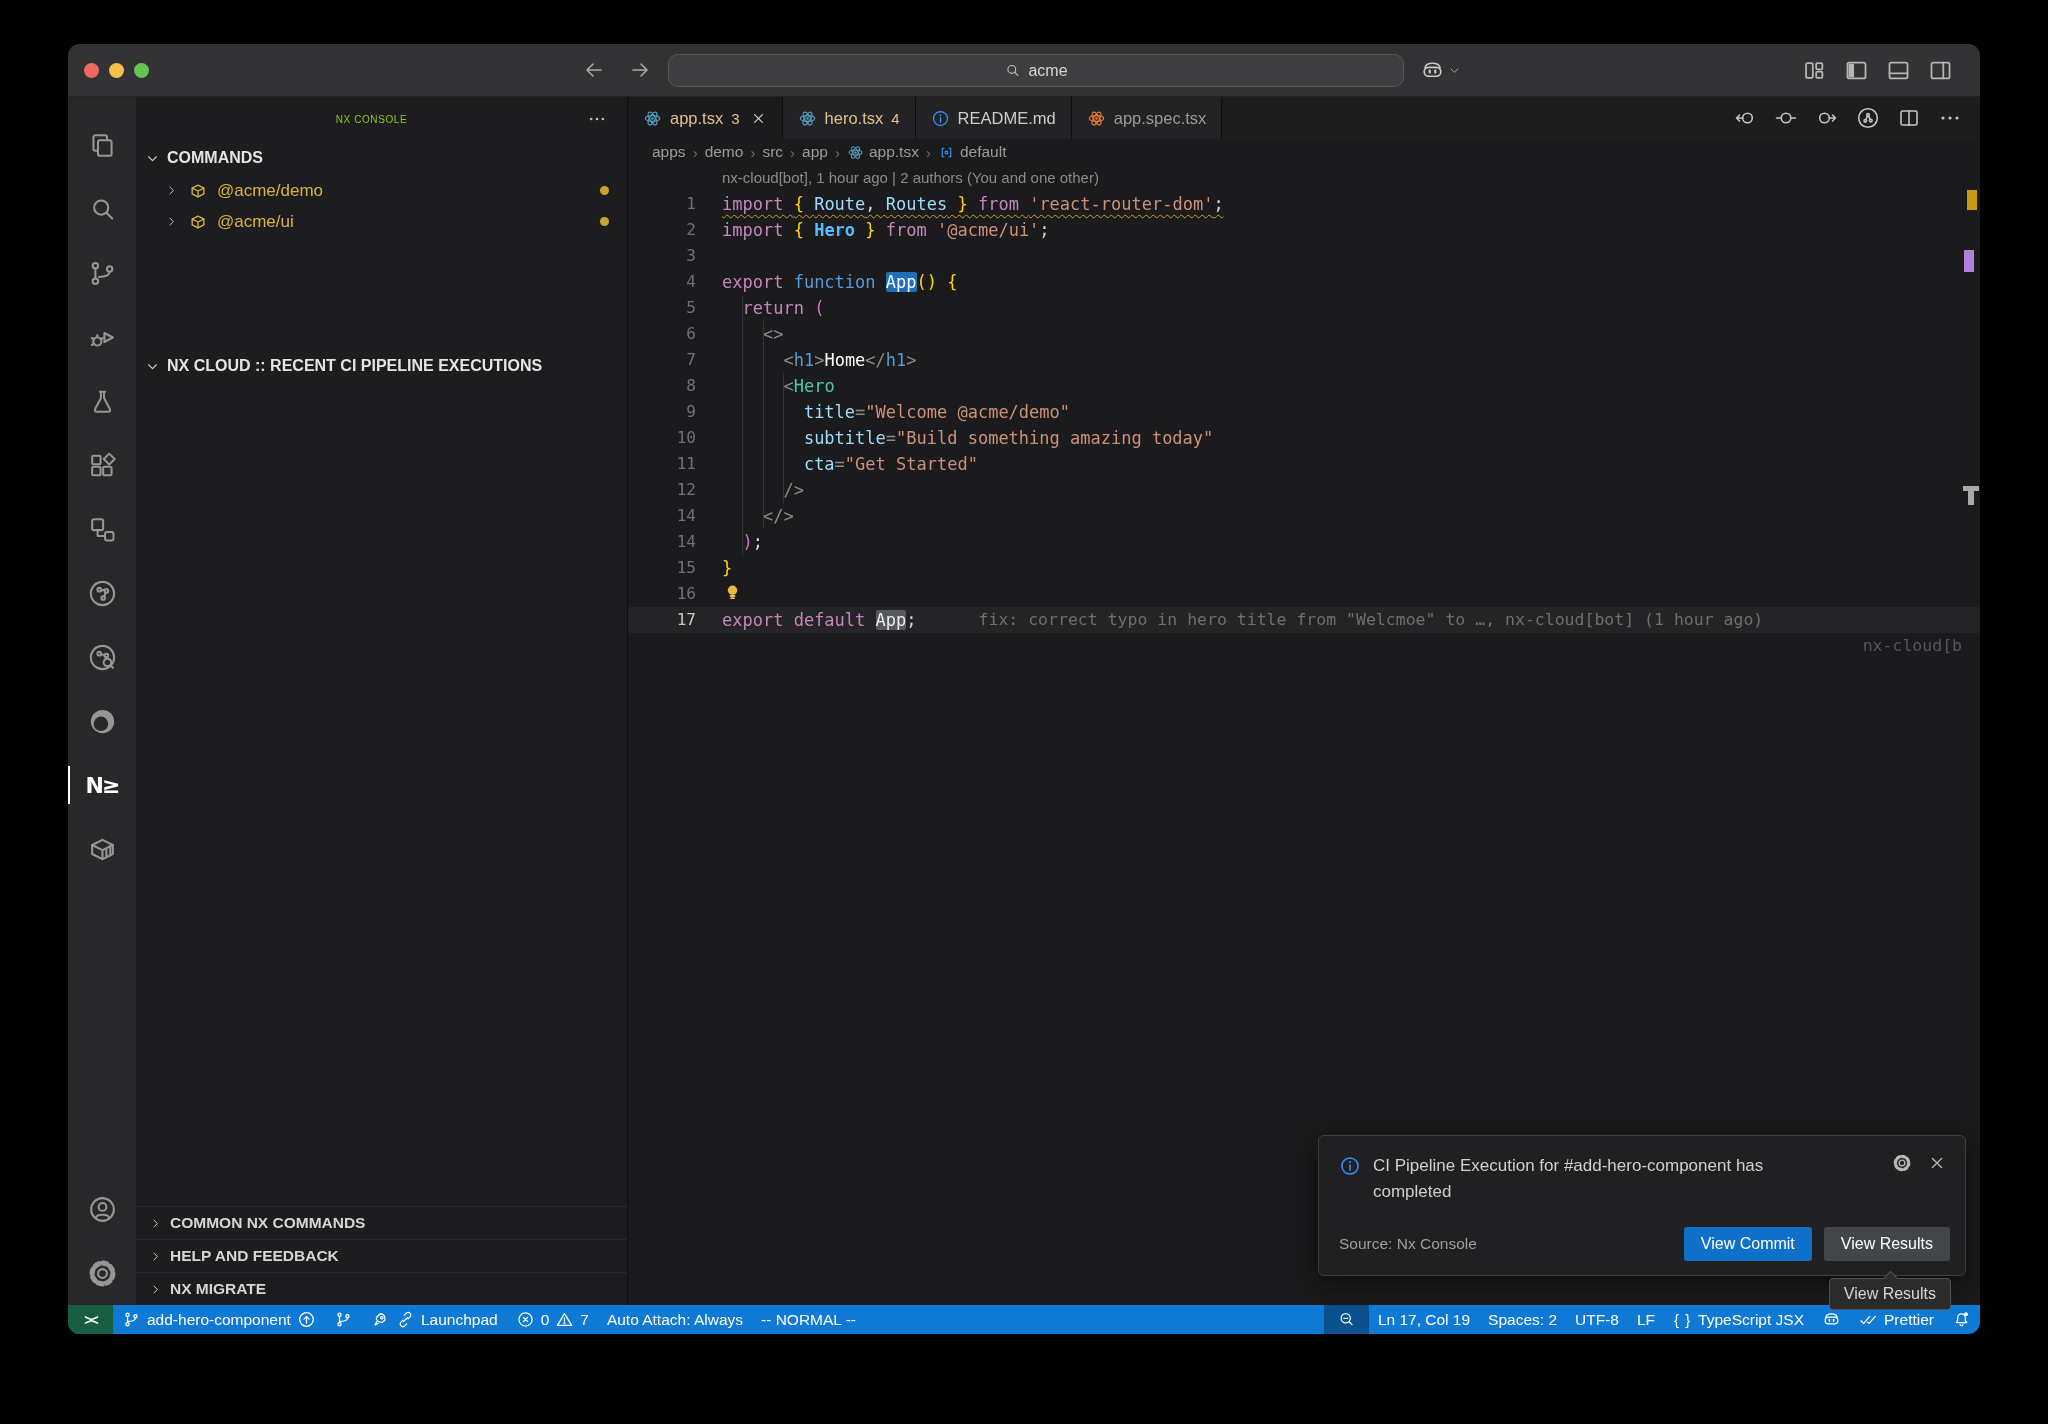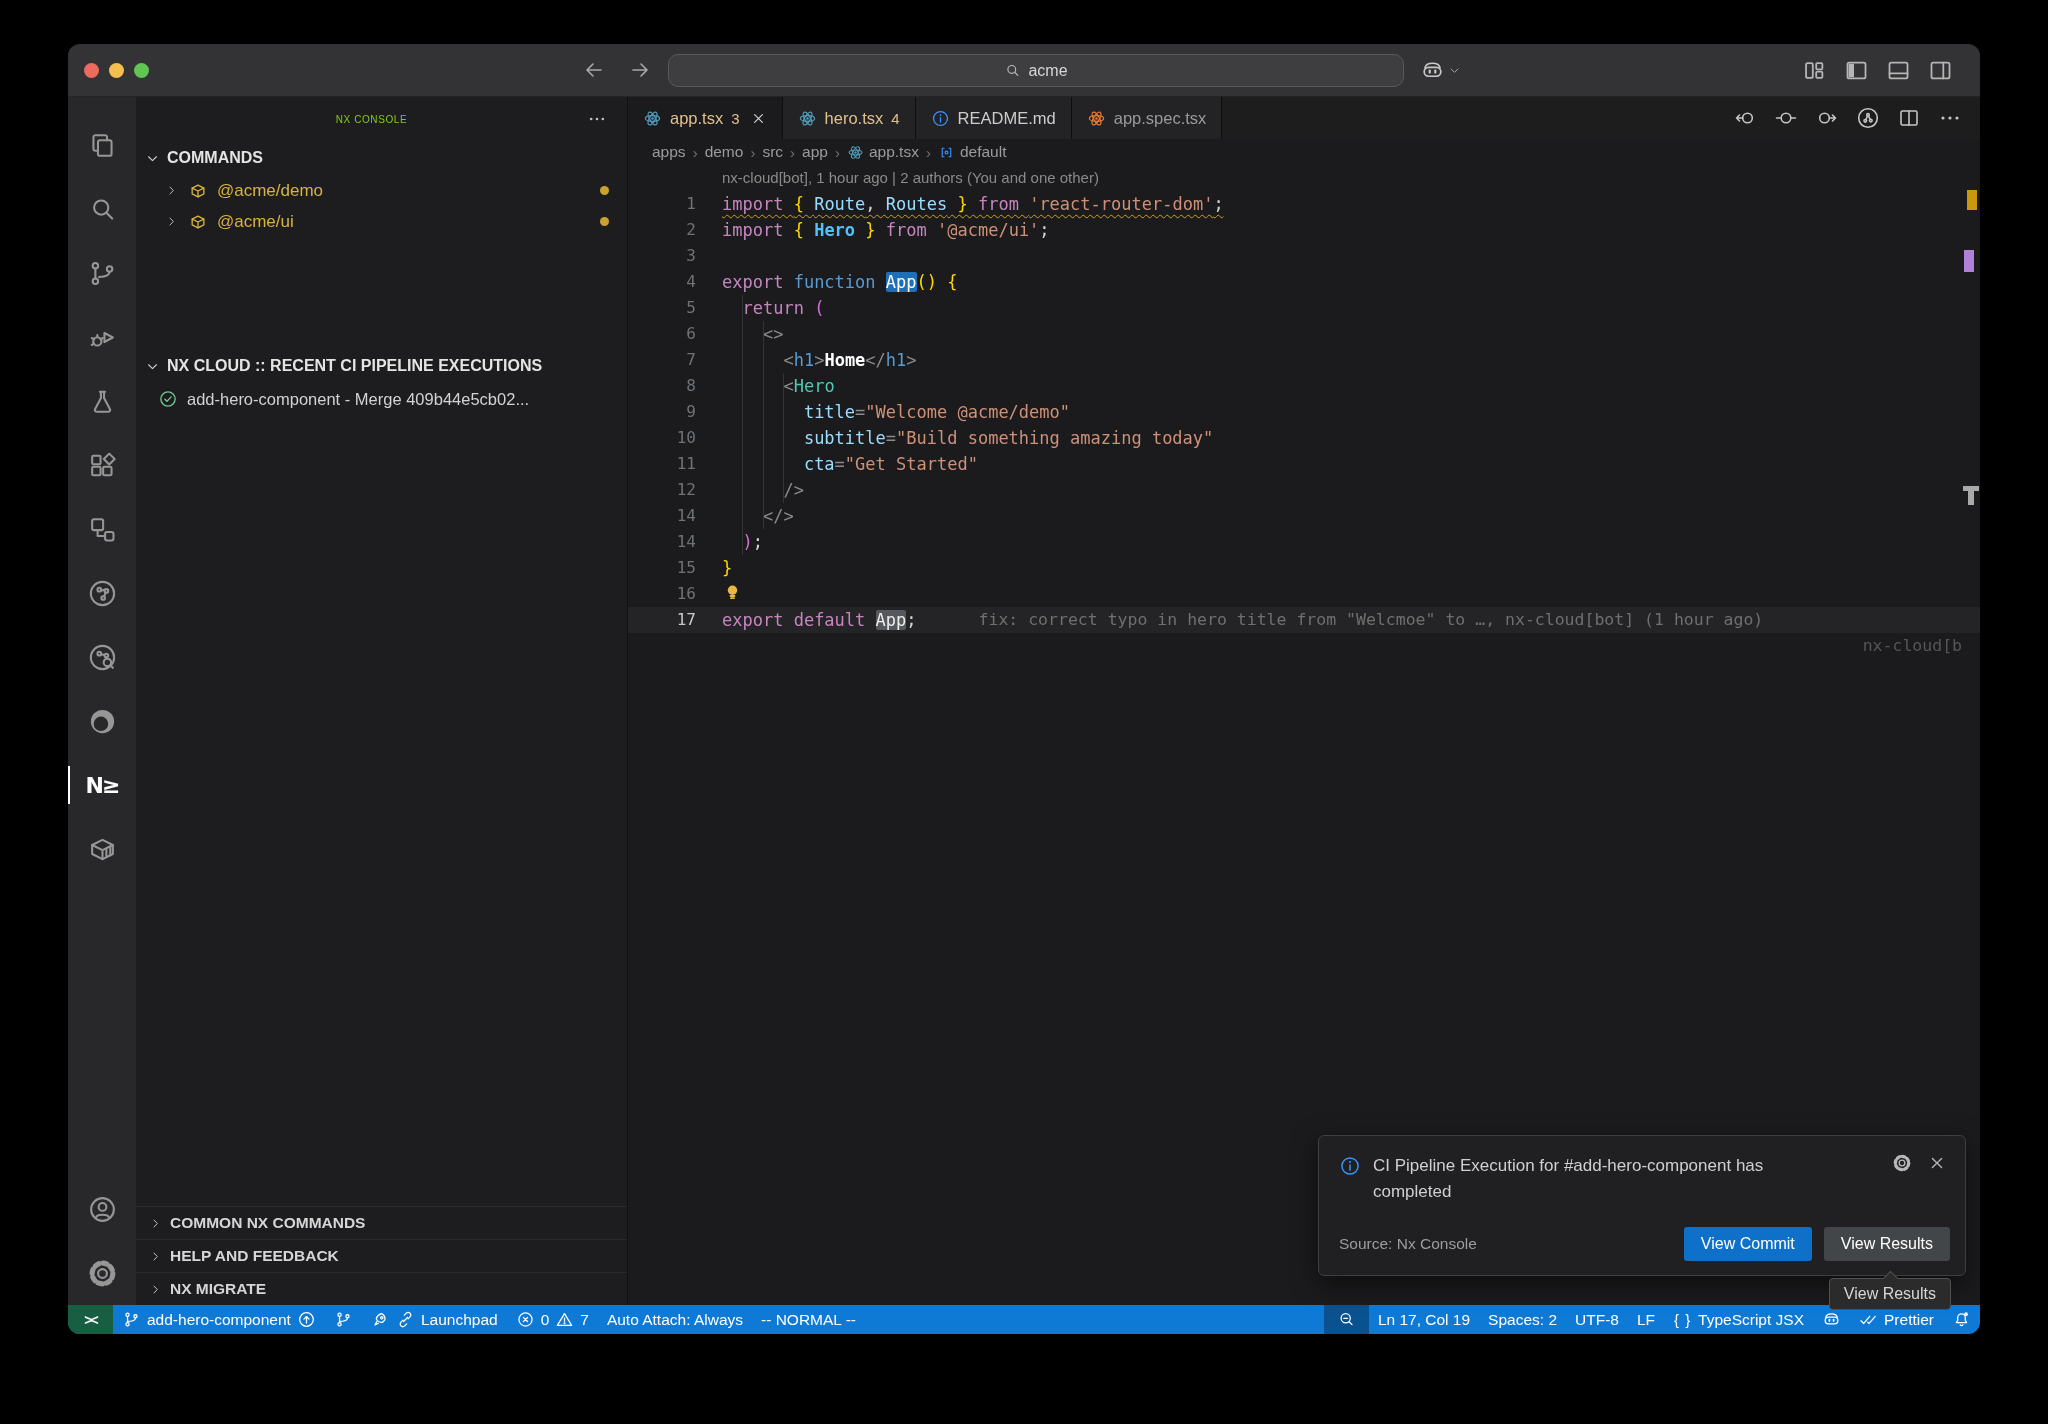--- a/index.html
+++ b/index.html
@@ -81,21 +81,21 @@
   .code-wrap{ position:relative; flex:1; font-family:"DejaVu Sans Mono", monospace; font-size:17px; line-height:26px; overflow:hidden; }
   .blame-header{ height:26px; padding-left:94px; color:#8a8a8a; font-family:"Liberation Sans", sans-serif; font-size:15px; display:flex; align-items:center; }
   .code-line{ height:26px; display:flex; white-space:pre; }
   .code-line .gutter{ width:94px; flex:0 0 auto; text-align:right; padding-right:26px; color:#6e7277; font-size:16px; }
   .code-line.current{ background:rgba(120,120,120,.10); }
   .code-line.current .gutter{ color:#c8c8c8; }
   .code-text{ white-space:pre; }
   .wavy{ text-decoration:underline; text-decoration-style:wavy; text-decoration-color:#c9a227; text-decoration-thickness:1.4px; text-underline-offset:4px; }
   .tok-kw{color:#c586c0}.tok-bk{color:#569cd6}.tok-var{color:#9cdcfe}.tok-imp{color:#4fc1ff;font-weight:600}
   .tok-str{color:#ce9178}.tok-b1{color:#ffd700}.tok-b2{color:#d670d6}.tok-tag{color:#569cd6}
-  .tok-comp{color:#4ec9b0}.tok-gr{color:#8a8a8a}.tok-pl{color:#d4d4d4}.tok-bw{color:#ffffff;font-weight:700}
+  .tok-comp{color:#4ec9b0}.tok-gr{color:#8a8a8a}.tok-pl{color:#d4d4d4}.tok-bw{color:#ffffff;font-weight:400}
   .tok-hl1{color:#fff;background:#1f6fb8;border-radius:2px}
   .tok-hl2{color:#ededed;background:#55585c;border-radius:2px}
   .inline-blame{ color:#6f6f6f; margin-left:62px; font-size:16.5px; }
   .clipped-blame{ position:absolute; right:18px; top:468px; color:#55555a; font-size:16.5px; font-family:"DejaVu Sans Mono", monospace; }
   .bulb{ width:21px; height:22px; display:inline-flex; margin-left:0; }
   .indent-guide{ position:absolute; width:1px; background:#333436; }
   .ruler-mark{ position:absolute; }
   .rm-yellow{ right:3px; top:25px; width:10px; height:20px; background:#c9980f; }
   .rm-purple{ right:6px; top:85px; width:10px; height:22px; background:#b180d7; }
   .rm-tbar{ right:1px; top:321px; width:16px; height:4.5px; background:#a9a9a9; }
@@ -390,31 +390,20 @@
           </div>
         </div>
       <div class="sb-sec-header sb-cloud">
         <span class="ic">
             <svg viewBox="0 0 24 24" fill="none" stroke="currentColor" stroke-width="1.6" stroke-linecap="round" stroke-linejoin="round">
               <path d="M6.5 9.5 12 15l5.5-5.5"></path>
             </svg>
           </span>
         <span>NX CLOUD :: RECENT CI PIPELINE EXECUTIONS</span>
       </div>
-      <div id="cloud-items">
-          <div class="sb-cloud-item">
-            <span class="ic">
-              <svg viewBox="0 0 24 24" fill="none" stroke="currentColor" stroke-width="1.6" stroke-linecap="round" stroke-linejoin="round">
-                <circle cx="12" cy="12" r="8.6"></circle>
-                <path d="M8.3 12.3l2.5 2.5 4.9-5.4"></path>
-              </svg>
-            </span>
-            <span>add-hero-component - Merge 409b44e5cb02...</span>
-          </div>
-        </div>
       <div class="sb-bottom" id="collapsed-sections">
           <div class="sb-collapsed">
             <span class="ic chev">
               <svg viewBox="0 0 24 24" fill="none" stroke="currentColor" stroke-width="1.6" stroke-linecap="round" stroke-linejoin="round">
                 <path d="M9.5 6.5 15 12l-5.5 5.5"></path>
               </svg>
             </span>
             <span>COMMON NX COMMANDS</span>
           </div>
           <div class="sb-collapsed">

